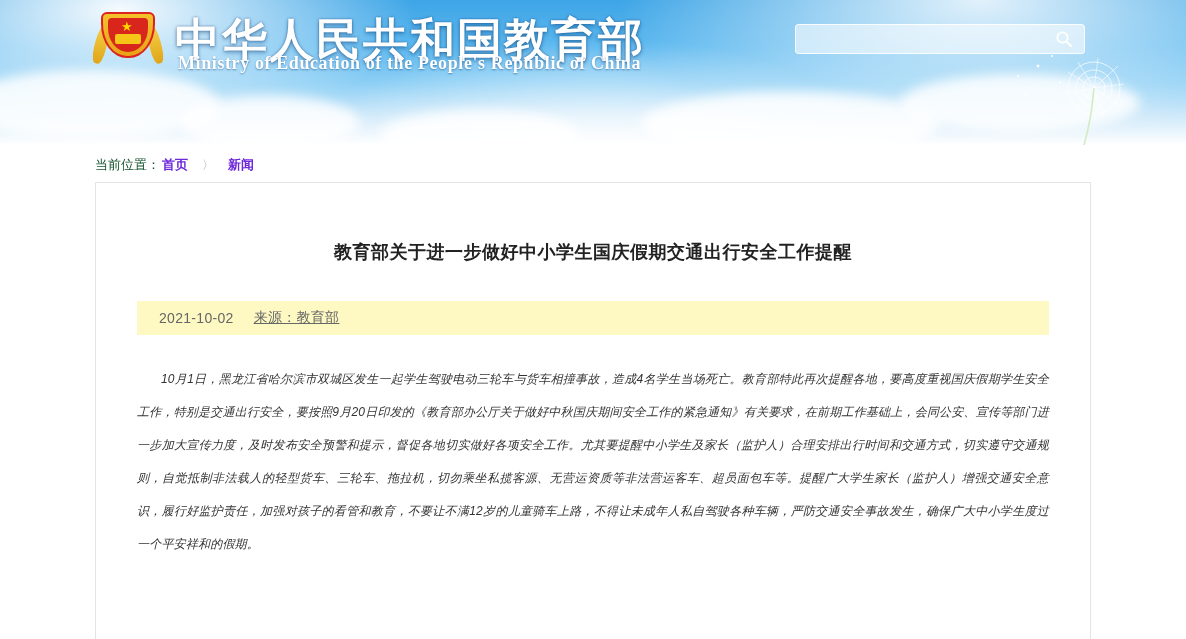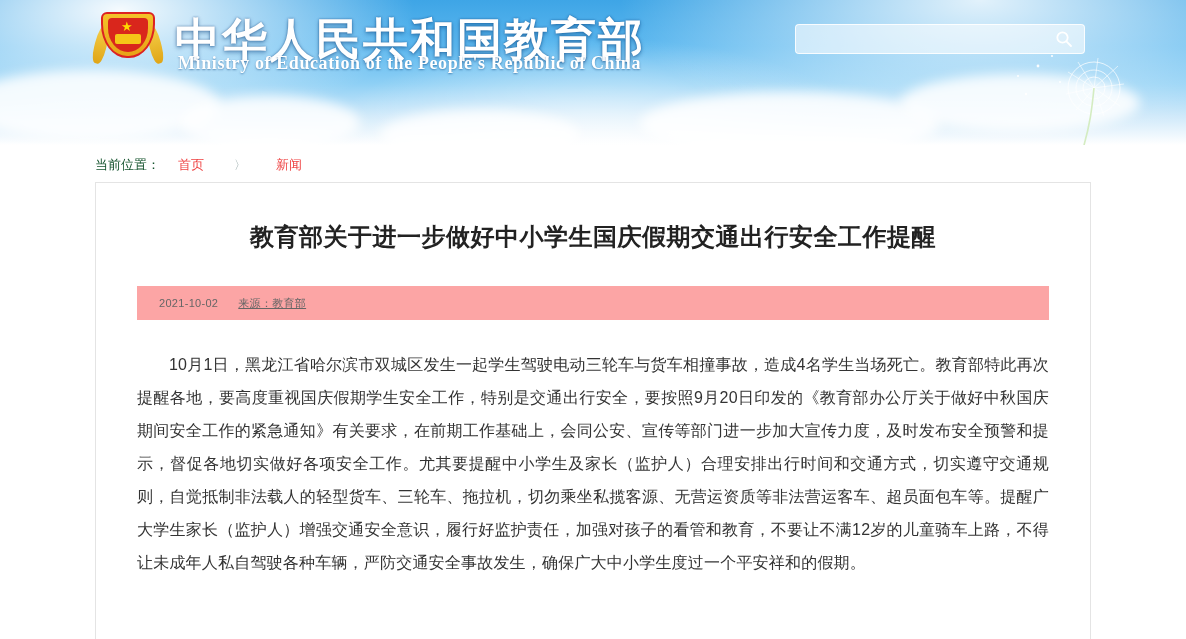--- a/index.html
+++ b/index.html
@@ -164,73 +164,75 @@
   .breadcrumb {
     position: absolute;
     left: 95px;
     top: 156px;
     font-size: 13px;
     color: #555;
     white-space: nowrap;
   }
   .breadcrumb .label { color: #14532d; }
   .breadcrumb a {
-    color: #ef4444;
+    color: #6d28d9;
     text-decoration: none;
-    margin: 0 18px;
+    margin: 0 2px;
+    font-weight: bold;
   }
   .breadcrumb .sep {
     color: #9aa;
     margin: 0 12px;
     font-size: 12px;
   }
 
   
   .card {
     position: absolute;
     left: 95px;
     top: 182px;
     width: 996px;
     min-height: 457px;
     background: #ffffff;
     border: 1px solid #e4e4e4;
     border-bottom: none;
     box-sizing: border-box;
   }
   .art-title {
-    margin: 39px 60px 0 60px;
+    margin: 54px 60px 0 60px;
     text-align: center;
-    font-size: 24px;
+    font-size: 18px;
     font-weight: bold;
     color: #222;
     line-height: 30px;
     font-family: "Liberation Sans", sans-serif;
     letter-spacing: 0.5px;
   }
   .meta-bar {
     margin: 34px 41px 0 41px;
     height: 34px;
-    background: #fca5a5;
+    background: #fef9c3;
     display: flex;
     align-items: center;
     padding-left: 22px;
     box-sizing: border-box;
-    font-size: 11px;
+    font-size: 14px;
     color: #666;
   }
   .meta-date { margin-right: 20px; letter-spacing: 0.3px; }
   .meta-source { letter-spacing: 0.3px; text-decoration: underline; }
 
   .art-body {
     margin: 28px 41px 2px 41px;
-    font-size: 16px;
+    font-size: 12px;
     line-height: 33px;
     color: #333;
     text-align: justify;
     letter-spacing: 0.2px;
+    font-style: italic;
   }
   .art-body p {
     margin: 0 0 14px 0;
     text-indent: 2em;
   }
 </style>
 </head>
 <body>
 
 <div class="header">

